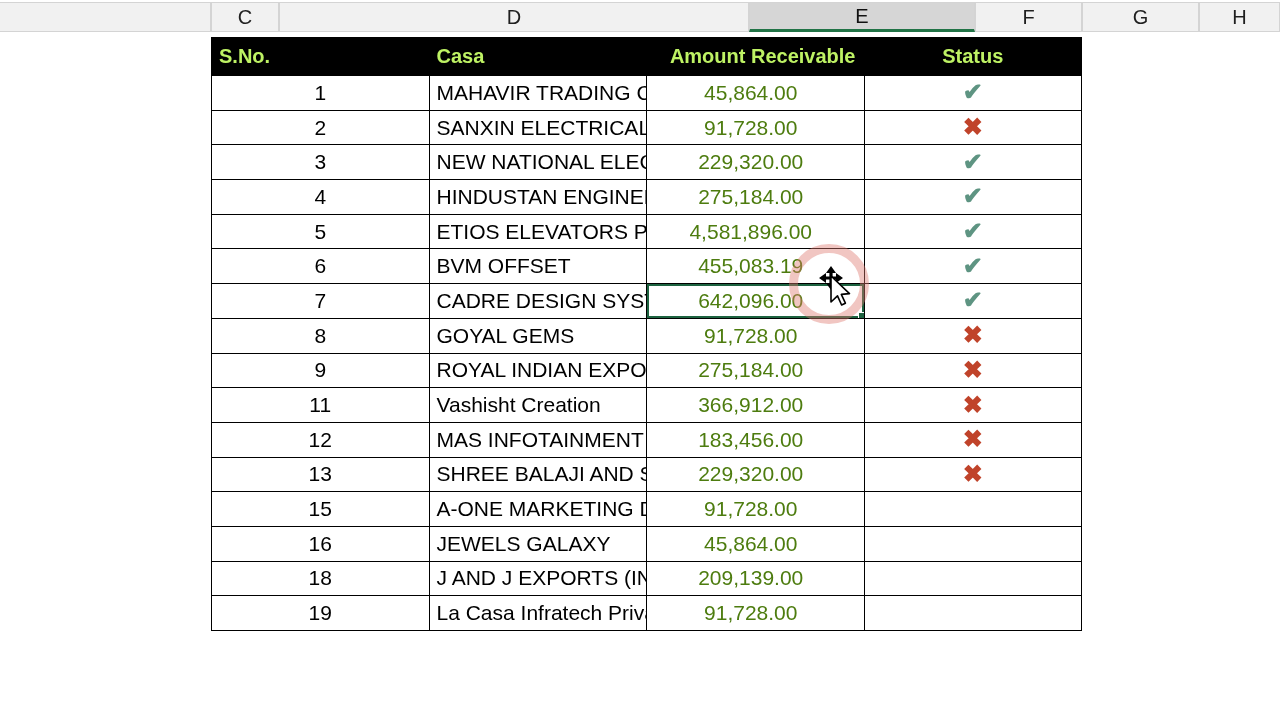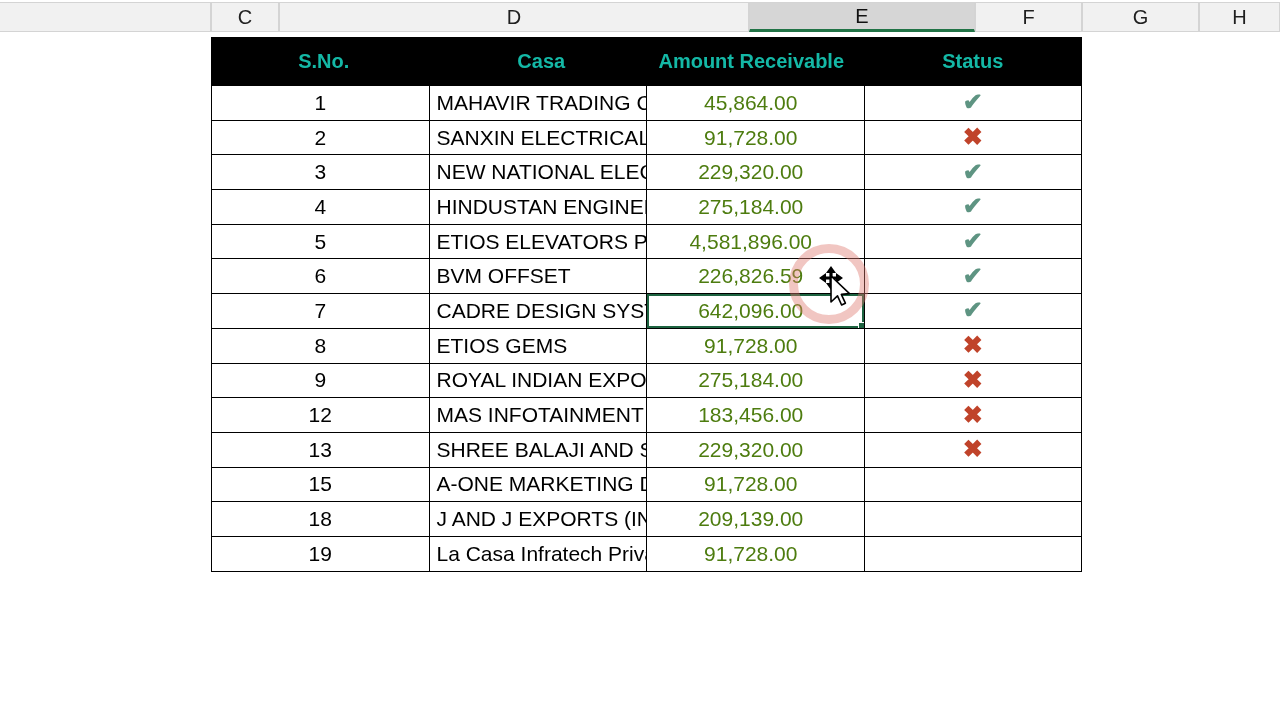--- a/index.html
+++ b/index.html
@@ -67,26 +67,25 @@
     border: 1px solid #000000;
     padding: 0;
     height: 34.7px;
     background: #ffffff;
     overflow: hidden;
     white-space: nowrap;
   }
 
   .hdr-row th {
     background: #000000;
-    color: #14b8a6;
+    color: #bef264;
     font-weight: bold;
     font-size: 20px;
-    height: 48px;
+    height: 38px;
     border: 1px solid #000000;
-    text-align: center;
   }
   .hdr-sno  { text-align: left;  padding-left: 7px !important; }
   .hdr-name { text-align: left;  padding-left: 7px !important; }
   .hdr-amt  { text-align: right; padding-right: 8px !important; }
   .hdr-stat { text-align: center; }
 
   .c-sno {
     width: 68px;
     text-align: center;
     font-size: 21px;
@@ -212,57 +211,69 @@
         </tr>
         <tr>
           <td class="c-sno">5</td>
           <td class="c-name">ETIOS ELEVATORS PRIVATE LIMITED</td>
           <td class="c-amt">4,581,896.00</td>
           <td class="c-stat"><span class="tick">✔</span></td>
         </tr>
         <tr>
           <td class="c-sno">6</td>
           <td class="c-name">BVM OFFSET</td>
-          <td class="c-amt">226,826.59</td>
+          <td class="c-amt">455,083.19</td>
           <td class="c-stat"><span class="tick">✔</span></td>
         </tr>
         <tr>
           <td class="c-sno">7</td>
           <td class="c-name">CADRE DESIGN SYSTEMS</td>
           <td class="c-amt cell-selected">642,096.00<span class="fill-handle"></span></td>
           <td class="c-stat"><span class="tick">✔</span></td>
         </tr>
         <tr>
           <td class="c-sno">8</td>
-          <td class="c-name">ETIOS GEMS</td>
+          <td class="c-name">GOYAL GEMS</td>
           <td class="c-amt">91,728.00</td>
           <td class="c-stat"><span class="cross">✖</span></td>
         </tr>
         <tr>
           <td class="c-sno">9</td>
           <td class="c-name">ROYAL INDIAN EXPOSURES</td>
           <td class="c-amt">275,184.00</td>
           <td class="c-stat"><span class="cross">✖</span></td>
         </tr>
         <tr>
+          <td class="c-sno">11</td>
+          <td class="c-name">Vashisht Creation</td>
+          <td class="c-amt">366,912.00</td>
+          <td class="c-stat"><span class="cross">✖</span></td>
+        </tr>
+        <tr>
           <td class="c-sno">12</td>
           <td class="c-name">MAS INFOTAINMENT PVT.LTD</td>
           <td class="c-amt">183,456.00</td>
           <td class="c-stat"><span class="cross">✖</span></td>
         </tr>
         <tr>
           <td class="c-sno">13</td>
           <td class="c-name">SHREE BALAJI AND SONS</td>
           <td class="c-amt">229,320.00</td>
           <td class="c-stat"><span class="cross">✖</span></td>
         </tr>
         <tr>
           <td class="c-sno">15</td>
           <td class="c-name">A-ONE MARKETING DIVISION</td>
           <td class="c-amt">91,728.00</td>
+          <td class="c-stat"></td>
+        </tr>
+        <tr>
+          <td class="c-sno">16</td>
+          <td class="c-name">JEWELS GALAXY</td>
+          <td class="c-amt">45,864.00</td>
           <td class="c-stat"></td>
         </tr>
         <tr>
           <td class="c-sno">18</td>
           <td class="c-name">J AND J EXPORTS (INDIA)</td>
           <td class="c-amt">209,139.00</td>
           <td class="c-stat"></td>
         </tr>
         <tr>
           <td class="c-sno">19</td>

